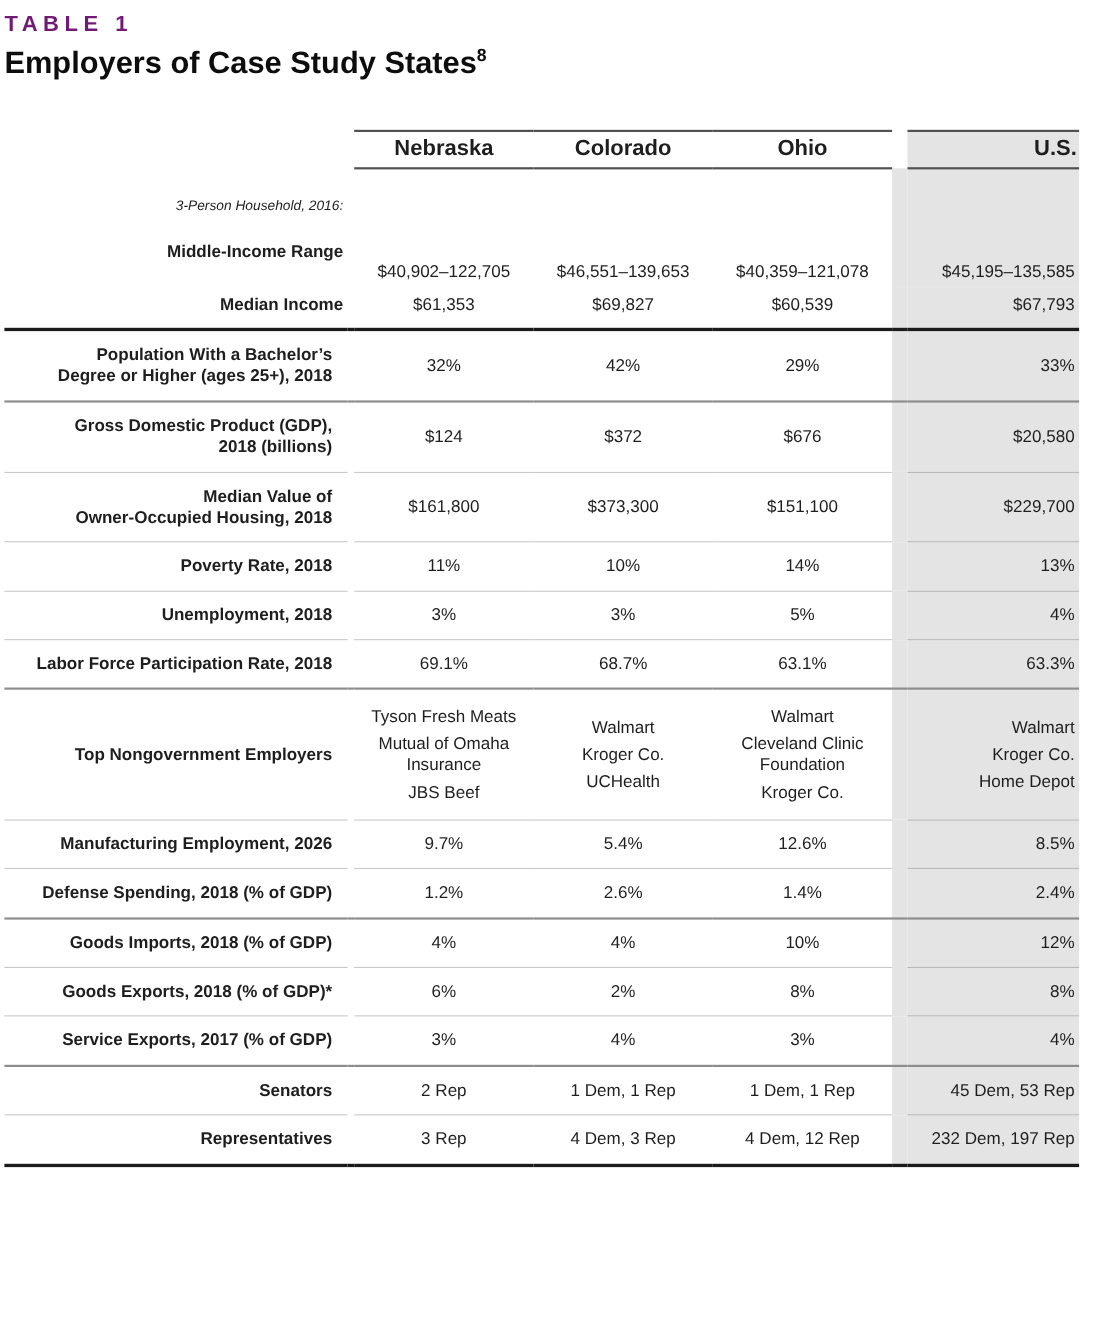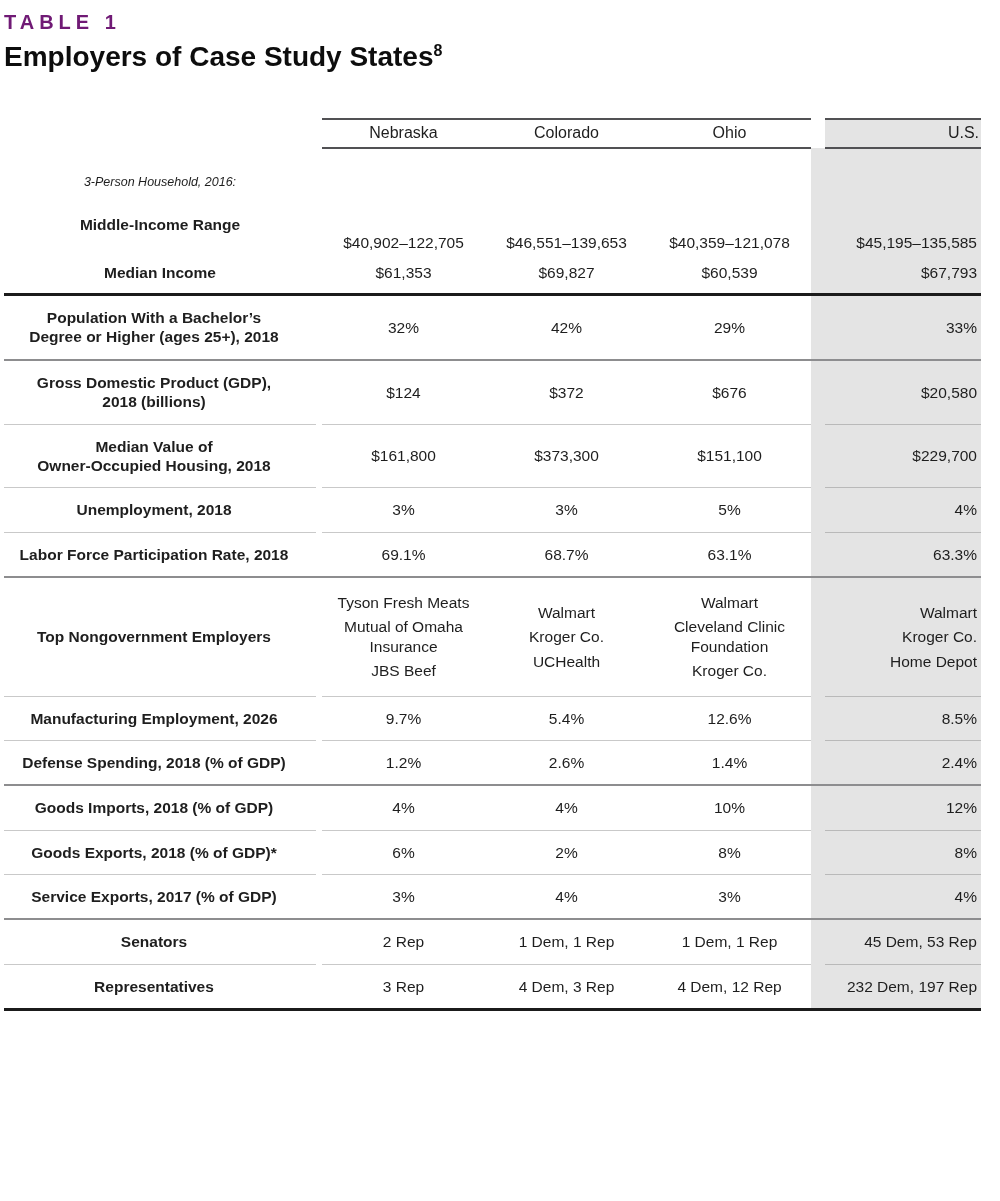--- a/index.html
+++ b/index.html
@@ -33,28 +33,28 @@
   col.c-gapA{width:6px;}
   col.c-state{width:163px;}
   col.c-gapB{width:14px;}
   col.c-us{width:156px;}
   td{
     vertical-align:middle;text-align:center;
     font-size:15.5px;line-height:1.25;color:var(--text);
     padding:12px 4px;
   }
   td.label{
-    text-align:center;font-weight:700;padding-right:14px;padding-left:2px;
+    text-align:right;font-weight:700;padding-right:14px;padding-left:2px;
     white-space:pre-line;
   }
   td.gap{padding:0;}
   td.us{background:var(--us-bg);text-align:right;}
   
   tr.colhead td.colh{
-    font-weight:400;font-size:16px;
+    font-weight:700;font-size:20px;
     border-top:2px solid var(--header-rule);
     border-bottom:2px solid var(--header-rule);
     padding:3px 2px 4px 2px;
   }
   
   tr.income1 td{border:none;padding:8px 4px 2px 4px;}
   tr.income1 td.val{vertical-align:bottom;padding-bottom:3px;}
   tr.income1 .note{
     font-style:italic;font-weight:400;font-size:12.5px;margin-bottom:5px;color:#1e1e1e;
   }
@@ -141,20 +141,29 @@
         <td class="label">Median Value of
 Owner-Occupied Housing, 2018</td>
         <td class="gap"></td>
         <td class="val">$161,800</td>
         <td class="val">$373,300</td>
         <td class="val">$151,100</td>
         <td class="gap us"></td>
         <td class="val us">$229,700</td>
       </tr>
       <tr class="light">
+        <td class="label">Poverty Rate, 2018</td>
+        <td class="gap"></td>
+        <td class="val">11%</td>
+        <td class="val">10%</td>
+        <td class="val">14%</td>
+        <td class="gap us"></td>
+        <td class="val us">13%</td>
+      </tr>
+      <tr class="light">
         <td class="label">Unemployment, 2018</td>
         <td class="gap"></td>
         <td class="val">3%</td>
         <td class="val">3%</td>
         <td class="val">5%</td>
         <td class="gap us"></td>
         <td class="val us">4%</td>
       </tr>
       <tr class="medium">
         <td class="label">Labor Force Participation Rate, 2018</td>

